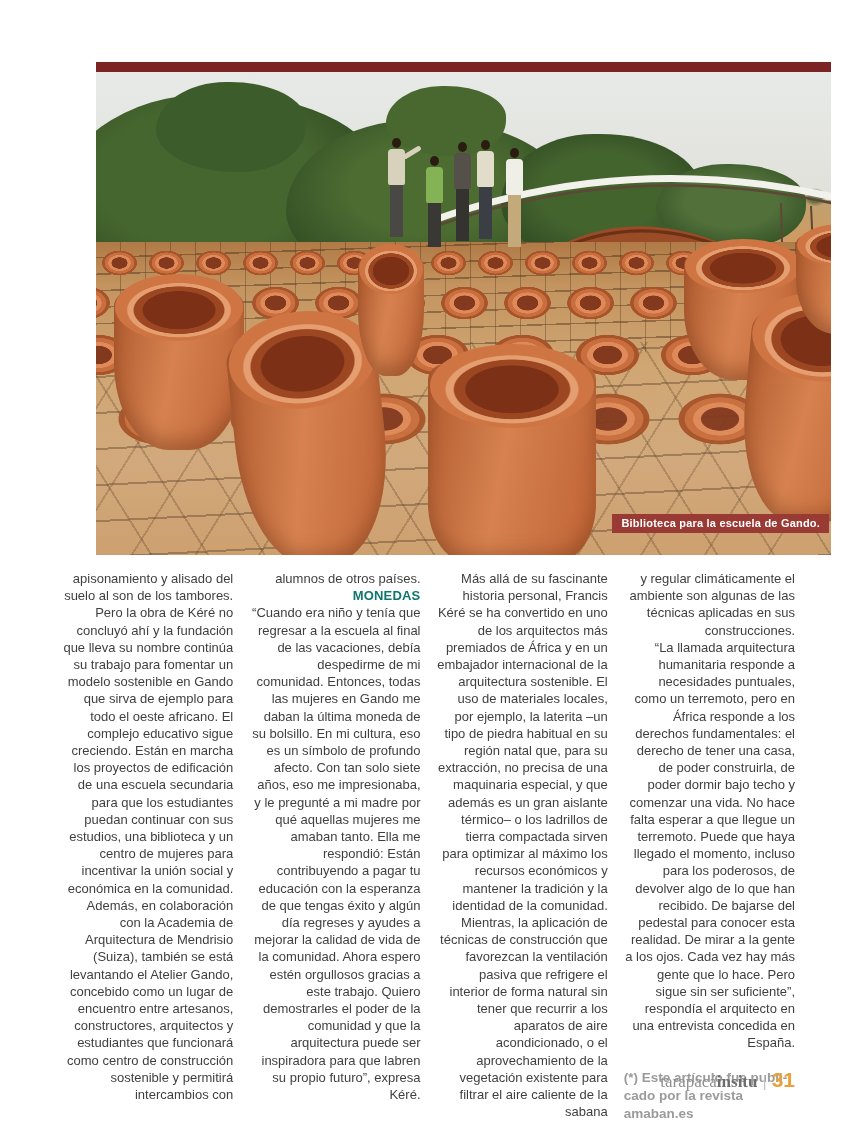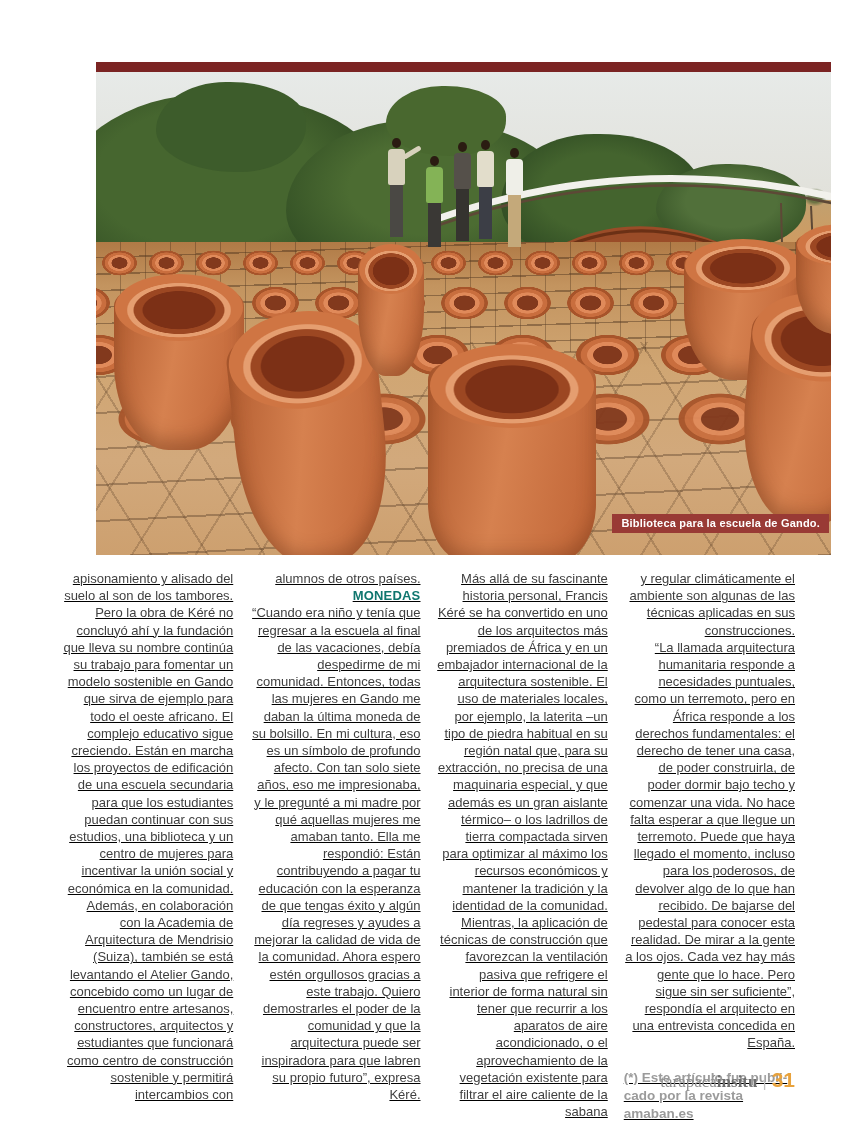--- a/index.html
+++ b/index.html
@@ -48,21 +48,21 @@
       background:radial-gradient(50% 50% at 50% 54%, #7c3016 0 56%, #9c4722 58% 70%, #e59e70 72% 80%, #cf7543 82% 100%); }
   .caption { position:absolute; right:2px; bottom:22px; background:#993a35; color:#ffffff;
       font-size:11px; font-weight:bold; padding:3px 9px 4px; letter-spacing:.2px; z-index:9; }
   .person { position:absolute; z-index:6; }
   .head { width:9px; height:10px; border-radius:50%; background:#2b1c12; margin:0 auto; }
   .torso { width:17px; height:36px; border-radius:4px 4px 2px 2px; margin:1px auto 0; }
   .legs { width:13px; height:52px; margin:0 auto; }
   .arm { position:absolute; width:20px; height:5px; border-radius:3px; top:12px; left:14px; transform:rotate(-32deg); }
 
   
-  .columns { position:absolute; left:62px; top:570px; width:733px; display:flex; gap:16px;text-decoration:underline; }
+  .columns { position:absolute; left:62px; top:570px; width:733px; display:flex; gap:16px; }
   .col { flex:1; text-align:right; font-size:13px; line-height:17.2px; color:#3f3f3f; }
   .col p { margin:0; }
   .heading { color:#0f766e; font-weight:bold; margin-top:17px; letter-spacing:.2px; }
   .footnote { margin-top:17px; font-weight:bold; color:#9b9b9b; text-align:left; line-height:18px; font-size:13.5px; }
   .footnote span { display:block; }
 
   
   .footer { position:absolute; right:55px; top:1068px; display:flex; align-items:baseline; }
   .brand { font-family:Liberation Serif, serif; font-size:17px; color:#8f8f8f; }
   .brand b { color:#6e6e6e; }

